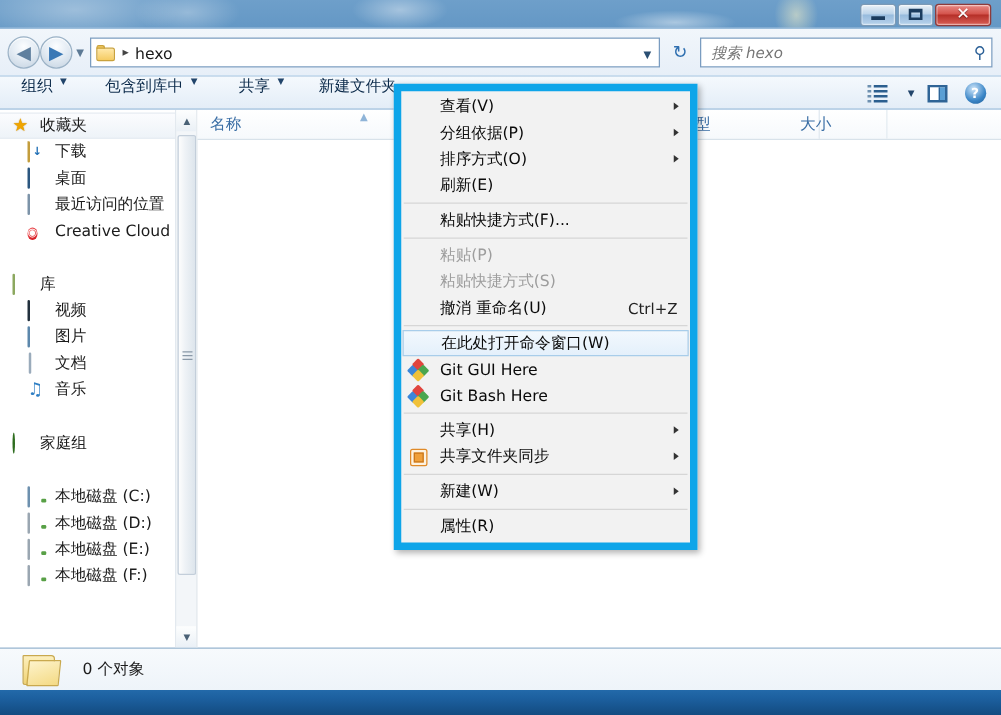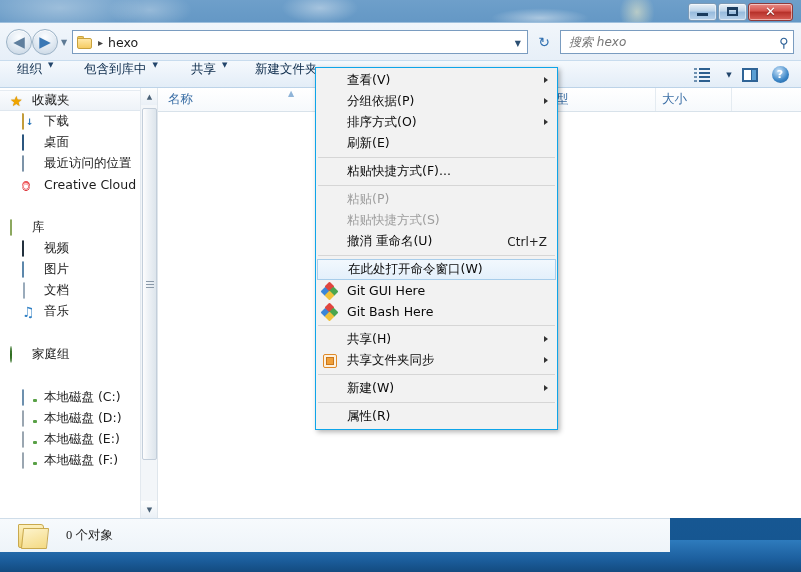--- a/index.html
+++ b/index.html
@@ -260,44 +260,44 @@
     position:absolute; top:0; height:23px; display:flex; align-items:center;
     padding-left:10px; font-size:12.5px; color:#3a6ea5;
     border-right:1px solid #e4ebf1; white-space:nowrap; overflow:hidden;
   }
   .sortmark {
     position:absolute; top:1px; font-size:8px; color:#8fb4d8;
   }
 
   
   #statusbar {
-    position:absolute; left:0; top:518px; width:670px; height:34px;
+    position:absolute; left:0; top:518px; width:801px; height:34px;
     background: linear-gradient(180deg,#f7fafd 0%, #eef4f9 100%);
     border-top:1px solid #cfdde9;
-    display:flex; align-items:center;font-family:Liberation Serif, serif;
+    display:flex; align-items:center;
   }
   #status-folder-icon {
     position:relative; width:34px; height:30px; margin-left:16px; flex:none;
   }
   #status-folder-icon .back {
     position:absolute; left:2px; top:3px; width:26px; height:24px;
     background:linear-gradient(180deg,#fdf0bd,#f0d375); border:1px solid #c9a94e; border-radius:1px 3px 2px 2px;
   }
   #status-folder-icon .front {
     position:absolute; left:6px; top:7px; width:26px; height:21px;
     background:linear-gradient(160deg,#fdf3cb,#f4da84); border:1px solid #c9a94e;
     transform: skewX(-6deg); border-radius:1px;
   }
   #status-text { margin-left:16px; font-size:12.5px; color:#1c1c1c; }
 
   
   #ctxmenu {
     position:absolute; left:315px; top:67px; width:243px;
     background:#f2f2f2;
-    border:1px solid #0ea5e9;
+    border:6px solid #0ea5e9;
     box-shadow: 2px 2px 5px rgba(0,0,0,.3);
     padding:2px 0 2px 0;
     z-index:50;
   }
   #ctxmenu .strip {
     position:absolute; left:1px; top:1px; width:27px; bottom:1px;
     background:#f2f2f2;
   }
   .mi {
     position:relative; display:flex; align-items:center;
@@ -545,21 +545,21 @@
     <div id="filelist">
       <div id="colheader">
         <div class="colcell" style="left:0; width:158px">
           <span>名称</span>
           <span class="sortmark" style="left:130px">▲</span>
         </div>
         <div class="colcell" style="left:158px; width:340px"></div>
         <div class="colcell" style="left:388px; width:110px">
           <span>型</span>
         </div>
-        <div class="colcell" style="left:494px; width:80px">
+        <div class="colcell" style="left:472px; width:80px">
           <span>大小</span>
         </div>
         <div class="colcell" style="left:578px; width:66px; border-right:none"></div>
       </div>
       <div id="filerows"></div>
     </div>
   </div>
 
   <div id="statusbar">
     <div id="status-folder-icon">

